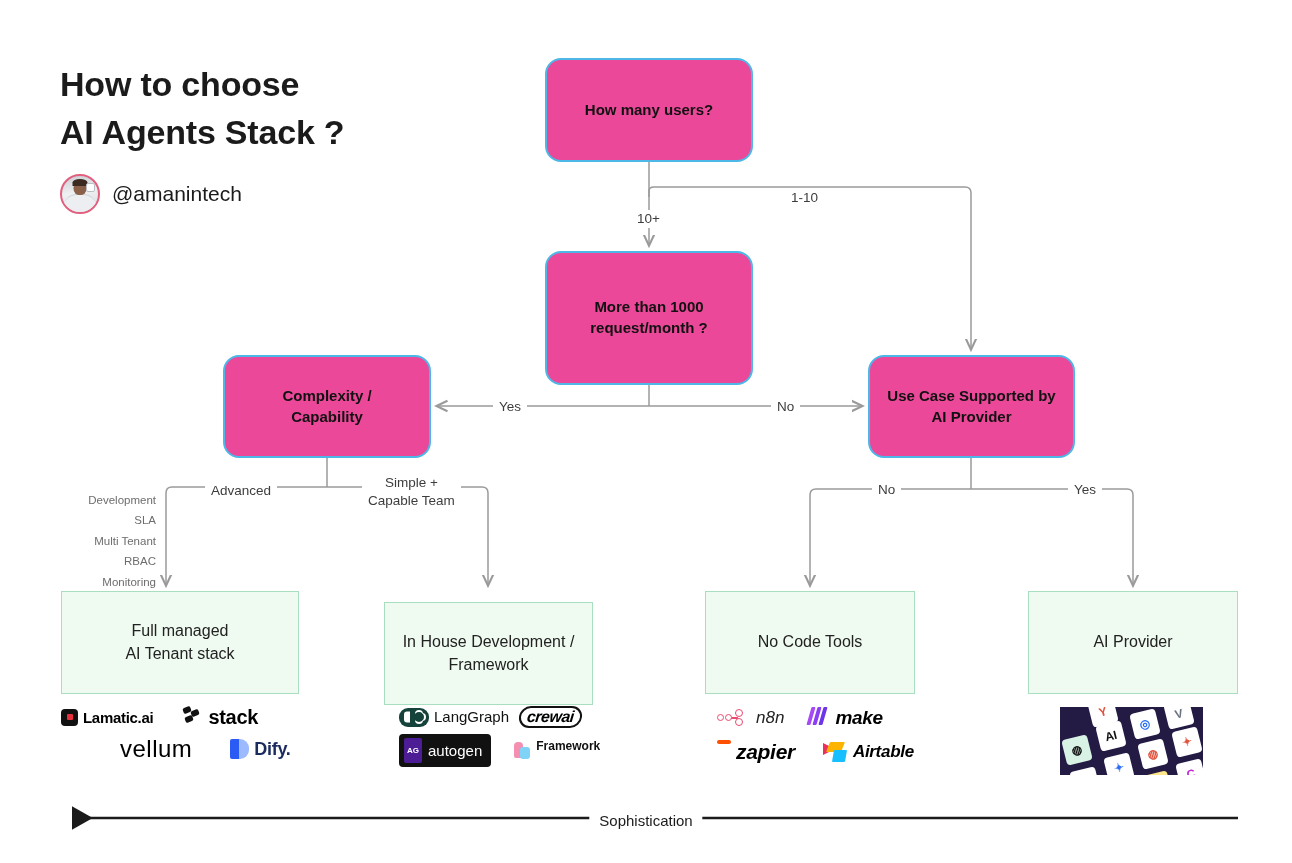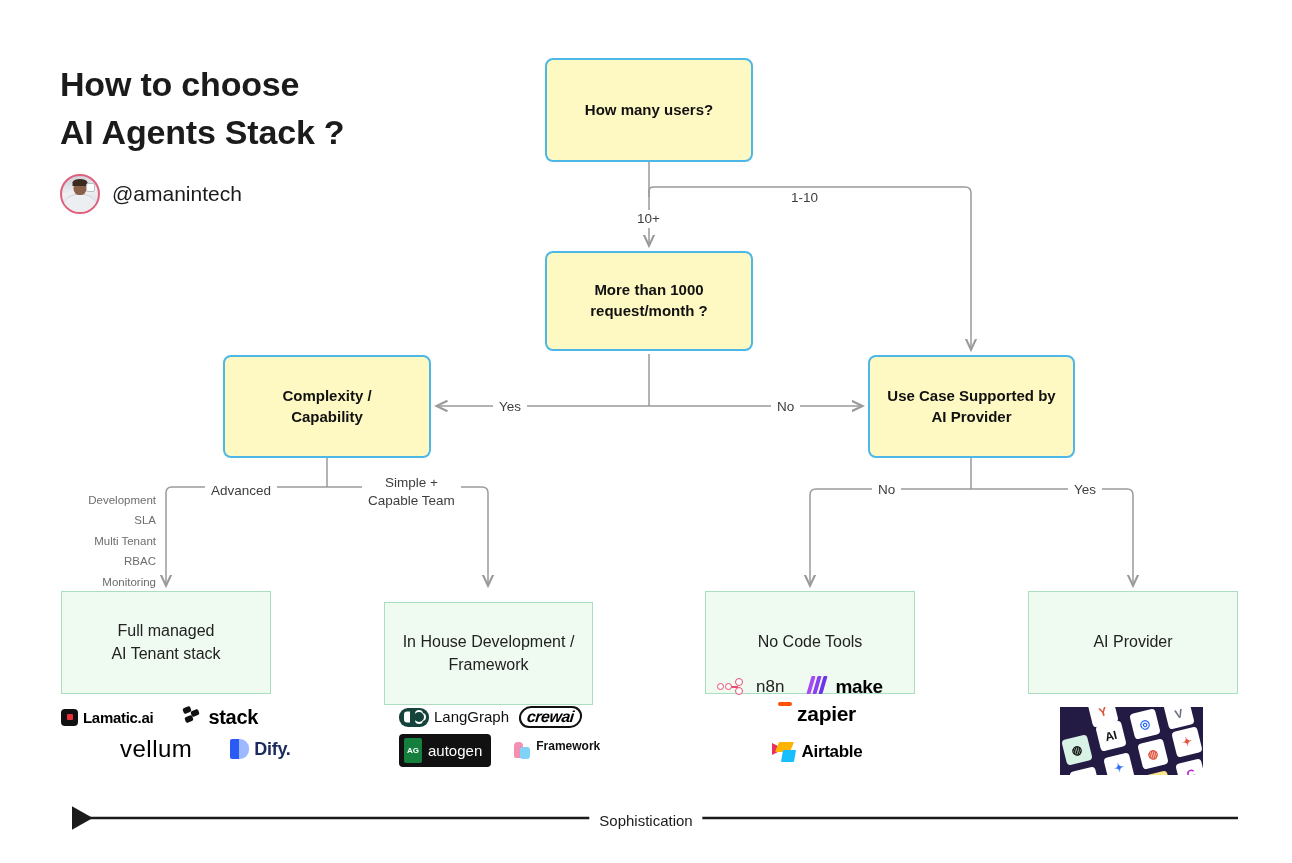--- a/index.html
+++ b/index.html
@@ -41,34 +41,34 @@
     background: #fff; border: 1px solid #b9bec4; border-radius: 2px;
   }
   #handle { font-size: 21px; color: #1b1b1b; }
 
   
   .node {
     position: absolute; display: flex; align-items: center; justify-content: center;
     text-align: center; line-height: 1.38;
   }
   .node.decision {
-    background: #fef9c3; border: 2px solid #4db8e8; border-radius: 8px;
+    background: #ec4899; border: 2px solid #4db8e8; border-radius: 16px;
     font-size: 15px; font-weight: bold; color: #111;
   }
   .node.outcome {
     background: #effaf1; border: 1.5px solid #a9dfc0;
     font-size: 16px; color: #222; font-weight: normal;
   }
 
   #n-users     { left: 545px; top: 58px;  width: 208px; height: 104px; }
-  #n-requests  { left: 545px; top: 251px; width: 208px; height: 100px; }
+  #n-requests  { left: 545px; top: 251px; width: 208px; height: 134px; }
   #n-complexity{ left: 223px; top: 355px; width: 208px; height: 103px; }
   #n-usecase   { left: 868px; top: 355px; width: 207px; height: 103px; }
 
-  #o-full     { left: 61px;   top: 591px; width: 210px; height: 103px; }
+  #o-full     { left: 61px;   top: 591px; width: 238px; height: 103px; }
   #o-inhouse  { left: 384px;  top: 591px; width: 209px; height: 103px; margin-top: 11px; }
   #o-nocode   { left: 705px;  top: 591px; width: 210px; height: 103px; }
   #o-provider { left: 1028px; top: 591px; width: 210px; height: 103px; }
 
   
   #edges { position: absolute; left: 0; top: 0; width: 1292px; height: 863px; }
   .edge-label {
     position: absolute; font-size: 13.5px; color: #3d3d3d;
     background: #fff; padding: 0 6px; text-align: center; line-height: 1.3;
     white-space: nowrap;
@@ -112,21 +112,21 @@
     background: none; box-shadow: 0 -3px 0 -1px #fff, 0 3px 0 -1px #fff, 3px 0 0 -1px #fff; }
 
   .mk-crew {
     font-style: italic; font-weight: bold; font-size: 16px; letter-spacing: -0.5px;
     border: 2px solid #111; border-radius: 11px; padding: 0 6px; background: #fff;
     transform: skewX(-6deg);
   }
 
   .mk-autogen { background: #111; border-radius: 4px; padding: 4px 9px 4px 5px;
     display: flex; align-items: center; gap: 6px; }
-  .mk-autogen .tag { background: #15803d; color: #fff; font-size: 8px; font-weight: bold;
+  .mk-autogen .tag { background: #4c1d95; color: #fff; font-size: 8px; font-weight: bold;
     padding: 8px 3px; border-radius: 2px; }
   .mk-autogen .nm { color: #fff; font-size: 15px; }
 
   .mk-llama-ic { width: 22px; height: 22px; position: relative; }
   .mk-llama-ic b { position: absolute; left: 5px; top: 3px; width: 9px; height: 16px;
     background: #f48fb1; border-radius: 4px 4px 2px 2px; display: block; }
   .mk-llama-ic i { position: absolute; left: 11px; top: 8px; width: 10px; height: 12px;
     background: #7fd3f7; border-radius: 3px; display: block; }
 
   .mk-n8n-ic { width: 34px; height: 18px; position: relative; }
@@ -340,42 +340,42 @@
       <div class="logo">
         <span class="mk-llama-ic">
             <b></b>
             <i></i>
           </span>
         <span style="font-size:12px; font-weight:bold; color:#111;">Framework</span>
       </div>
     </div>
   </div>
 
-  <div class="logo-group" style="left:717px; top:672px; width:200px;">
+  <div class="logo-group" style="left:717px; top:703px; width:200px;font-style:italic;">
     <div class="logo-row" style="gap:24px; height:30px;">
       <div class="logo">
         <span class="mk-n8n-ic">
           <span class="l1"></span>
             <span class="d1"></span>
             <span class="d2"></span>
             <span class="d3"></span>
             <span class="d4"></span>
         </span>
         <span style="font-size:17px; color:#222;">n8n</span>
       </div>
       <div class="logo">
         <span class="mk-make-ic">
             <b></b>
             <i></i>
             <u></u>
           </span>
         <span class="lg-txt" style="font-size:19px;">make</span>
       </div>
     </div>
-    <div class="logo-row" style="gap:16px; height:38px;flex-direction:column;">
+    <div class="logo-row" style="gap:28px; height:38px;">
       <div class="logo">
         <span class="mk-zap-ic"></span>
         <span class="lg-txt" style="font-size:21px;">zapier</span>
       </div>
       <div class="logo">
         <span class="mk-air-ic">
             <b></b>
             <i></i>
             <u></u>
           </span>

